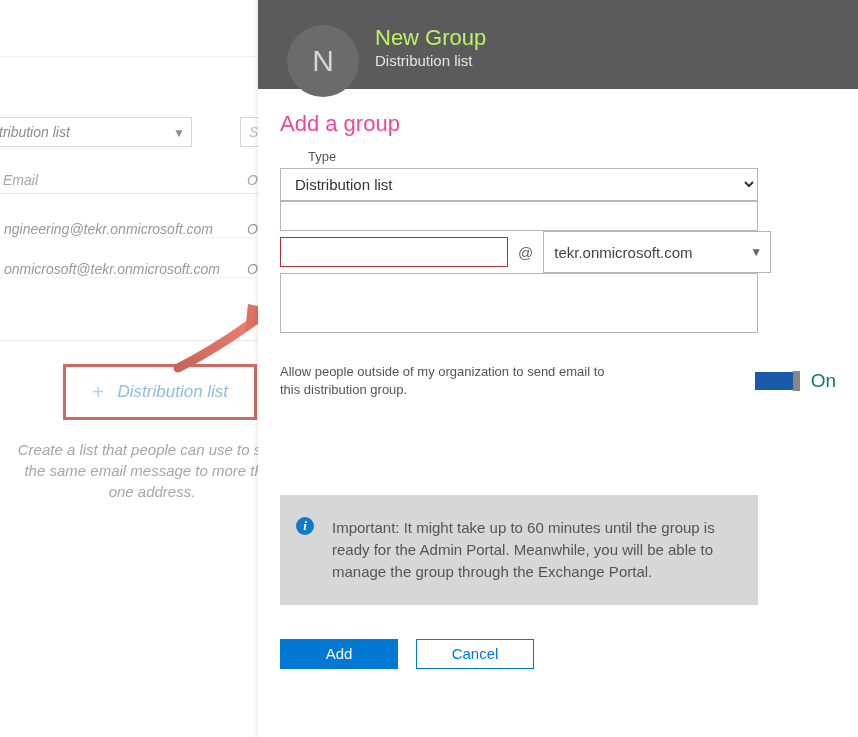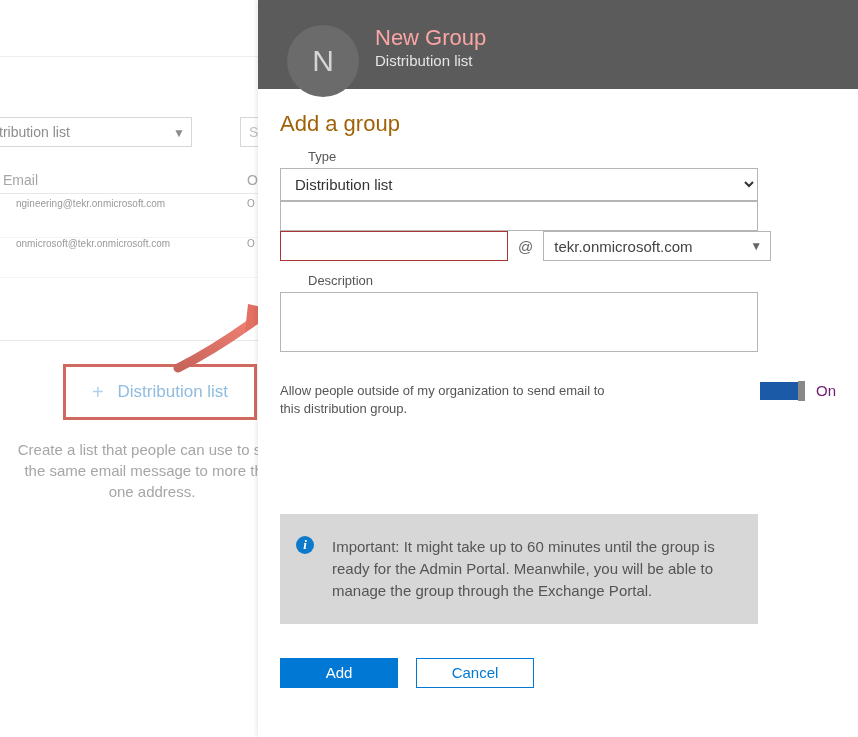--- a/index.html
+++ b/index.html
@@ -3,20 +3,21 @@
 <meta charset="utf-8">
 <style>
   * { box-sizing: border-box; margin: 0; padding: 0; font-family: "Segoe UI", Arial, sans-serif; }
   body { width: 858px; height: 737px; overflow: hidden; position: relative; background: #fff; }
 
   
   .back {
     position: absolute; left: 0; top: 0; width: 258px; height: 737px;
     background: #fff;
     color: #333;
+    font-style: italic;
   }
   .back-overlay {
     position: absolute; left: 0; top: 0; width: 258px; height: 737px;
     background: rgba(255,255,255,0.25);
     pointer-events: none;
   }
   .back-top {
     height: 57px; border-bottom: 1px solid #eaeaea;
   }
   .back-select {
@@ -36,21 +37,21 @@
   }
   .back-headerrow {
     position: absolute; left: 0; top: 166px; width: 100%; height: 28px;
     border-bottom: 1px solid #e0e0e0;
     color: #888; font-size: 14px; padding-left: 3px; display: flex; align-items: center;
   }
   .back-headerrow .col2 { position: absolute; left: 247px; }
   .back-row {
     position: absolute; left: 0; height: 40px; width: 100%;
     border-bottom: 1px solid #f0f0f0;
-    color: #777; font-size: 10px; padding-left: 16px; display: flex; align-items: flex-start;
+    color: #777; font-size: 14px; padding-left: 4px; display: flex; align-items: flex-end;
   }
   .back-row .col2 { position: absolute; left: 247px; }
   .dist-button {
     position: absolute; left: 63px; top: 364px; width: 194px; height: 56px;
     border: 3px solid #c0392b; background: #fff;
     display: flex; align-items: center; justify-content: center;
     color: #6aa6d6; font-size: 17px; font-weight: 400;
   }
   .dist-button .plus {
     margin-right: 14px; color: #9bc1e2; font-size: 20px; font-weight: 300;
@@ -76,70 +77,70 @@
     position: relative;
   }
   .avatar {
     position: absolute; left: 29px; top: 25px; width: 72px; height: 72px;
     background: #6b6b6b; border-radius: 50%;
     display: flex; align-items: center; justify-content: center;
     color: #d5d5d5; font-size: 30px; font-weight: 300;
   }
   .ph-title {
     position: absolute; left: 117px; top: 25px;
-    font-size: 22px; font-weight: 300; color: #fca5a5;
+    font-size: 22px; font-weight: 300; color: #bef264;
   }
   .ph-sub {
     position: absolute; left: 117px; top: 52px;
     font-size: 15px; font-weight: 300; color: #e5e5e5;
   }
   .panel-body {
     padding: 22px 22px 0 22px;
   }
   .form-title {
-    font-size: 22px; font-weight: 400; color: #a16207; margin-bottom: 0;
+    font-size: 22px; font-weight: 400; color: #ec4899; margin-bottom: 0;
   }
   .field-label {
     font-size: 13px; color: #555; margin-top: 12px; margin-bottom: 4px; display: block; margin-left: 28px;
   }
   .req { color: #c0392b; margin-left: 2px; }
   .input, select.input, textarea.input {
     width: 478px; border: 1px solid #b5b5b5; background: #fff;
     font-size: 15px; color: #333; padding: 5px 10px;
     font-family: inherit;
   }
   .input { height: 30px; }
   select.input { height: 33px; }
   textarea.input { height: 60px; resize: none; }
   .email-input {
     width: 228px; height: 30px; border: 1px solid #a33; background: #fff;
     font-size: 15px; padding: 5px 10px; font-family: inherit;
   }
   .email-row { display: flex; align-items: center; gap: 10px; }
   .at { color: #666; font-size: 15px; }
   .domain-select {
-    width: 228px; height: 30px; border: 1px solid #b5b5b5; background: #fff;
+    width: 228px; height: 42px; border: 1px solid #b5b5b5; background: #fff;
     font-size: 15px; color: #444; display: flex; align-items: center; padding: 0 10px;
     position: relative;
   }
   .domain-select .caret { position: absolute; right: 8px; color: #666; font-size: 12px; }
 
-  .toggle-row { display: flex; align-items: flex-start; margin-top: 26px; }
+  .toggle-row { display: flex; align-items: center; margin-top: 26px; }
   .toggle-text { font-size: 13px; color: #555; width: 340px; line-height: 1.4; }
   .toggle {
     width: 42px; height: 18px; background: #fff; position: relative;
     margin-left: auto; margin-right: 8px;
   }
   .toggle-fill {
     position: absolute; left: 0; top: 0; width: 38px; height: 18px; background: #1b5aa6;
   }
   .toggle-knob {
     position: absolute; left: 38px; top: -1px; width: 7px; height: 20px; background: #888;
   }
-  .toggle-label { font-size: 15px; color: #701a75; margin-left: 6px; }
+  .toggle-label { font-size: 19px; color: #0f766e; margin-left: 6px; }
 
   .info-box {
     margin-top: 96px; width: 478px; background: #d7d7d7;
     padding: 22px 20px 22px 52px; position: relative;
     color: #555; font-size: 15px; line-height: 1.45;
   }
   .info-box .info-icon {
     position: absolute; left: 16px; top: 22px; width: 18px; height: 18px;
     border-radius: 50%; background: #0f7acb; color: #fff;
     display: flex; align-items: center; justify-content: center;
@@ -227,21 +228,20 @@
 
     <div class="email-row">
       <input class="email-input" type="text" style="">
       <span class="at">@</span>
       <div class="domain-select">
         <span>tekr.onmicrosoft.com</span>
         <span class="caret">▼</span>
       </div>
     </div>
 
-    <label class="field-label">Description</label>
     <textarea class="input" style=""></textarea>
 
     <div class="toggle-row">
       <div class="toggle-text">Allow people outside of my organization to send email to this distribution group.</div>
       <div class="toggle">
         <div class="toggle-fill"></div>
         <div class="toggle-knob"></div>
       </div>
       <span class="toggle-label">On</span>
     </div>

